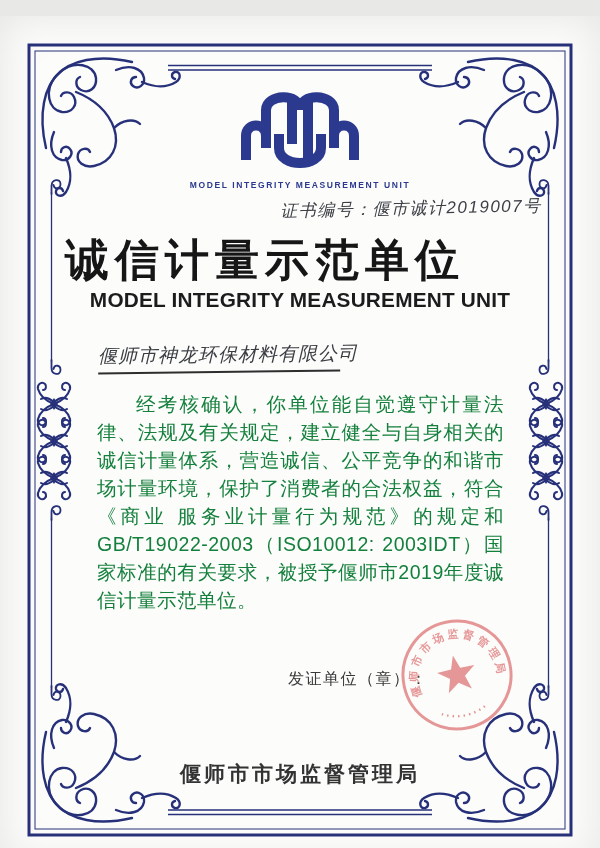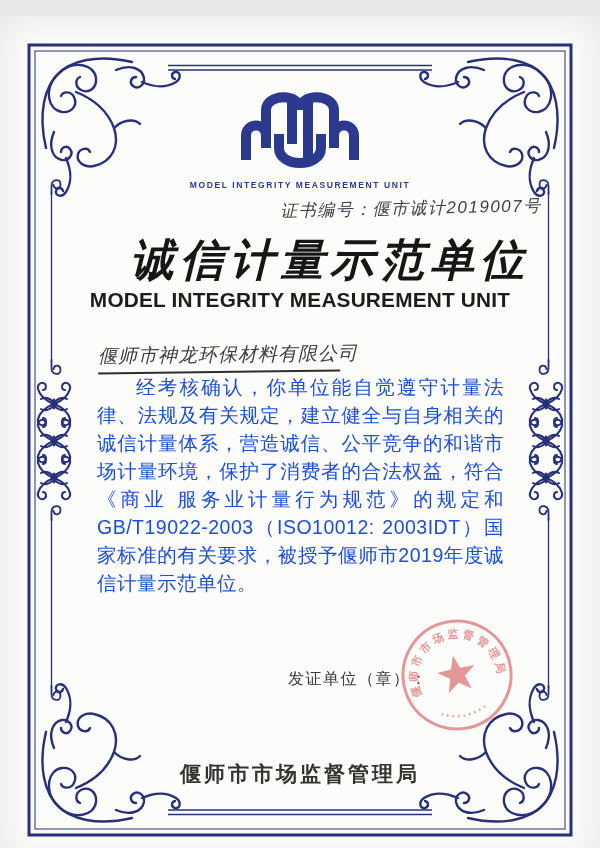--- a/index.html
+++ b/index.html
@@ -21,40 +21,40 @@
   }
 
   
   .cert-no{
     right:58px;top:181px;font-size:17px;color:#3c3f45;
     font-style:italic;letter-spacing:1.5px;
     transform:rotate(-1.2deg);white-space:nowrap;
   }
 
   .title-cn{
-    left:0;top:215px;width:530px;text-align:right;
+    left:0;top:215px;width:530px;text-align:center;
     font-family:"DejaVu Serif","Liberation Serif",serif;
-    font-size:44px;font-weight:900;color:#161616;letter-spacing:6px;font-style:italic;
+    font-size:44px;font-weight:900;color:#161616;letter-spacing:6px;
   }
   .title-en{
     left:0;top:272px;width:600px;text-align:center;
     font-size:21px;font-weight:800;color:#1c1c1c;letter-spacing:0.2px;
     transform:scaleX(.99);
   }
 
   .company{
     left:98px;top:326px;width:242px;
     font-size:19px;color:#3a3d42;font-style:italic;letter-spacing:1px;
     border-bottom:2px solid #2e2e2e;padding-bottom:3px;
     transform:rotate(-0.7deg);white-space:nowrap;
   }
 
   .body-text{
-    left:97px;top:357px;width:407px;
-    font-size:19.5px;line-height:28px;color:#1d4ed8;
+    left:97px;top:374px;width:407px;
+    font-size:19.5px;line-height:28px;color:#15803d;
     text-align:justify;text-justify:inter-ideograph;
     text-indent:2em;letter-spacing:0.5px;
   }
 
   .issuer{
     left:288px;top:653px;font-size:16px;color:#3a3a3a;
     letter-spacing:1.5px;font-weight:500;white-space:nowrap;
   }
 
   .seal{left:394px;top:596px;width:126px;height:126px;opacity:.8;

